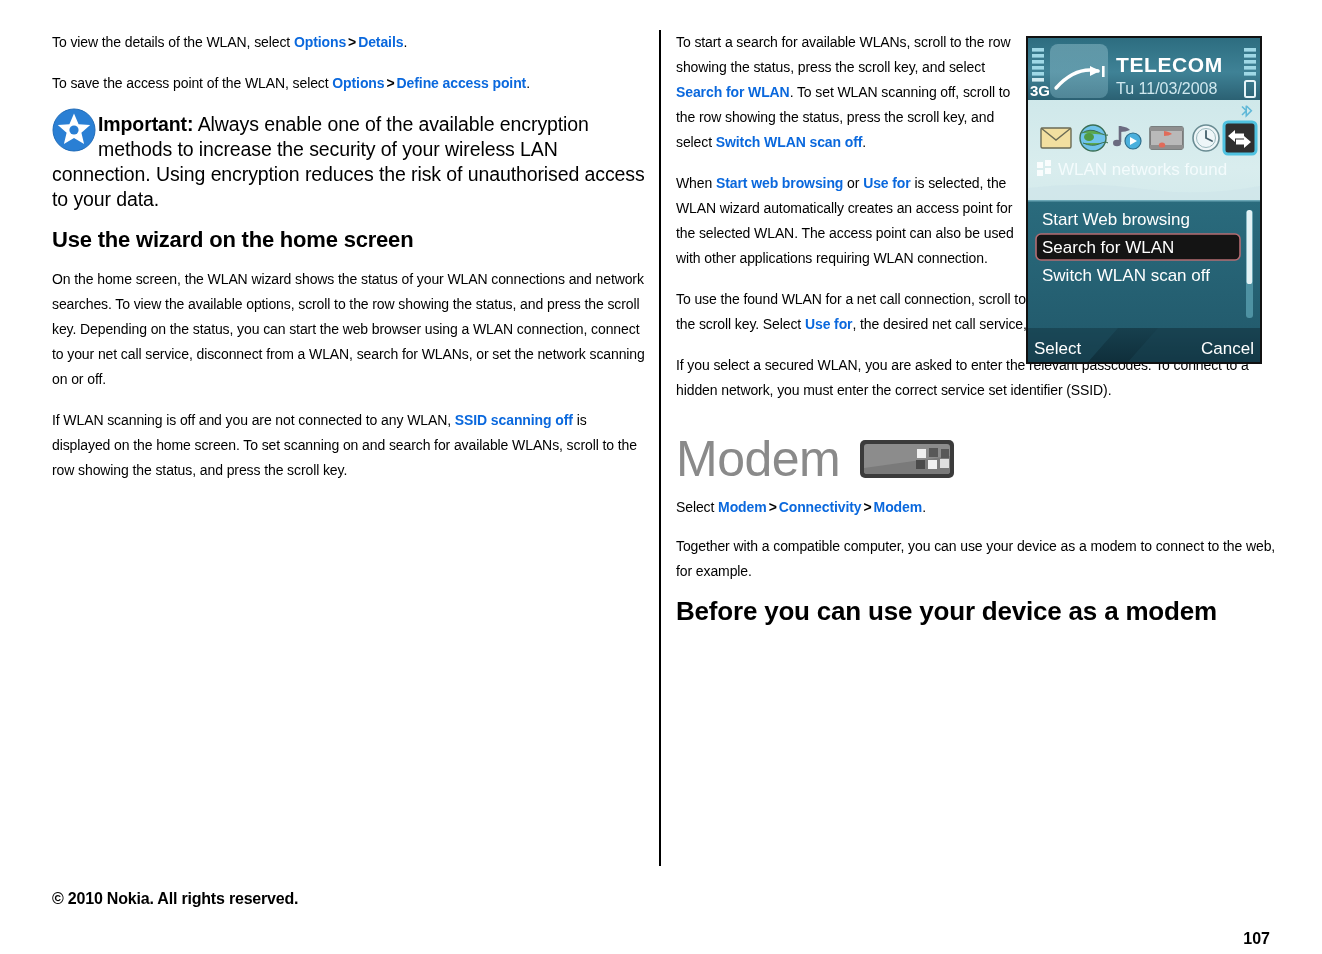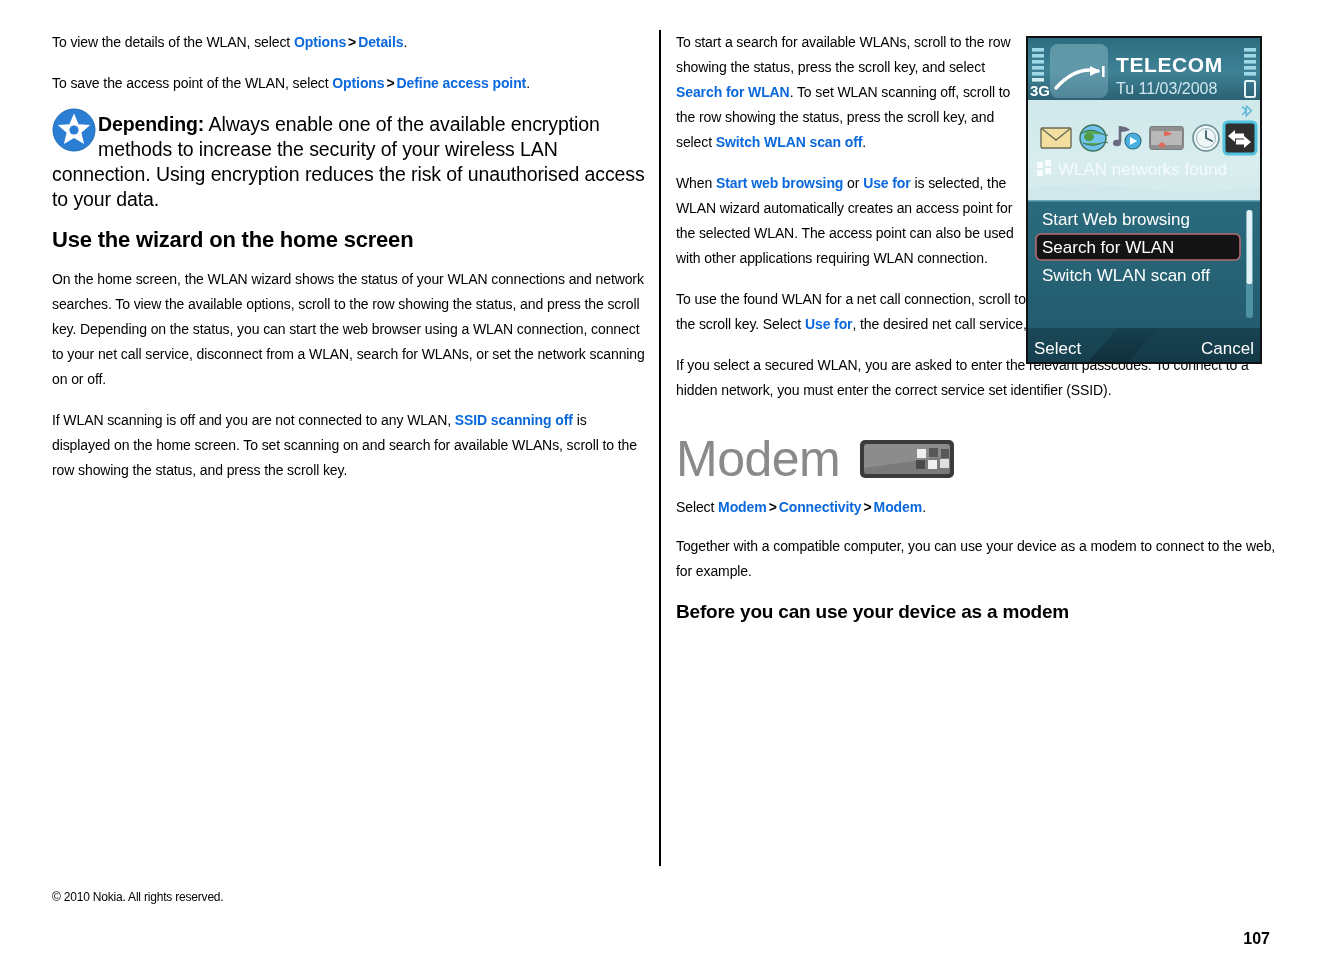--- a/index.html
+++ b/index.html
@@ -62,21 +62,21 @@
   h2.subhead {
     margin: 0 0 14px 0;
     font-size: 22px;
     line-height: 27px;
     font-weight: 700;
     letter-spacing: -0.2px;
   }
 
   h2.subhead-tight {
     margin: 2px 0 0 0;
-    font-size: 19px;
+    font-size: 26px;
     line-height: 27px;
     font-weight: 700;
     letter-spacing: -0.2px;
   }
 
   
   .note { position: relative; margin-bottom: 14px; }
   .note p {
     margin: 0;
     font-size: 19.5px;
@@ -134,21 +134,21 @@
 
     <p class="body"><span>To save the access point of the WLAN, select </span><span class="lnk">Options</span><span class="gt">&gt;</span><span class="lnk">Define access point</span><span>.</span></p>
 
     <div class="note">
       <svg class="star-icon" viewBox="0 0 44 44">
         <circle cx="22" cy="22" r="21" fill="#2a7fd4"></circle>
         <circle cx="22" cy="22" r="21" fill="none" stroke="#1f6bb8" stroke-width="1"></circle>
         <path d="M22 5.5 L26.6 16.2 L38.2 17.1 L29.4 24.7 L32.1 36.1 L22 30 L11.9 36.1 L14.6 24.7 L5.8 17.1 L17.4 16.2 Z" fill="#ffffff"></path>
         <circle cx="22" cy="22" r="4.6" fill="#2a7fd4"></circle>
       </svg>
-      <p><b>Depending:</b><span> Always enable one of the available encryption methods to increase the security of your wireless LAN connection. Using encryption reduces the risk of unauthorised access to your data.</span></p>
+      <p><b>Important:</b><span> Always enable one of the available encryption methods to increase the security of your wireless LAN connection. Using encryption reduces the risk of unauthorised access to your data.</span></p>
     </div>
 
     <h2 class="subhead">Use the wizard on the home screen</h2>
 
     <p class="body">On the home screen, the WLAN wizard shows the status of your WLAN connections and network searches. To view the available options, scroll to the row showing the status, and press the scroll key. Depending on the status, you can start the web browser using a WLAN connection, connect to your net call service, disconnect from a WLAN, search for WLANs, or set the network scanning on or off.</p>
 
     <p class="body"><span>If WLAN scanning is off and you are not connected to any WLAN, </span><span class="lnk">SSID scanning off</span><span> is displayed on the home screen. To set scanning on and search for available WLANs, scroll to the row showing the status, and press the scroll key.</span></p>
 
   </div>
 
@@ -321,16 +321,16 @@
       </g>
 
       <rect x="0" y="290" width="232" height="34" fill="url(#softGrad)"></rect>
       <path d="M0 290 L90 290 L60 324 L0 324 Z" fill="#1d4e5e" opacity="0.55"></path>
       <path d="M130 290 L232 290 L232 324 L100 324 Z" fill="#1b4856" opacity="0.45"></path>
       <text x="6" y="316" font-family="Liberation Sans, sans-serif" font-size="17" fill="#ffffff">Select</text>
       <text x="226" y="316" text-anchor="end" font-family="Liberation Sans, sans-serif" font-size="17" fill="#ffffff">Cancel</text>
     </svg>
   </div>
 
-  <div style="position:absolute;left:52px;top:890px;font-size:12px;font-weight:400;letter-spacing:-0.2px;">© 2010 Nokia. All rights reserved.</div>
+  <div style="position:absolute;left:52px;top:890px;font-size:16px;font-weight:700;letter-spacing:-0.2px;">© 2010 Nokia. All rights reserved.</div>
   <div style="position:absolute;right:52px;top:930px;font-size:16px;font-weight:700;">107</div>
 
 </div>
 
 </body></html>

